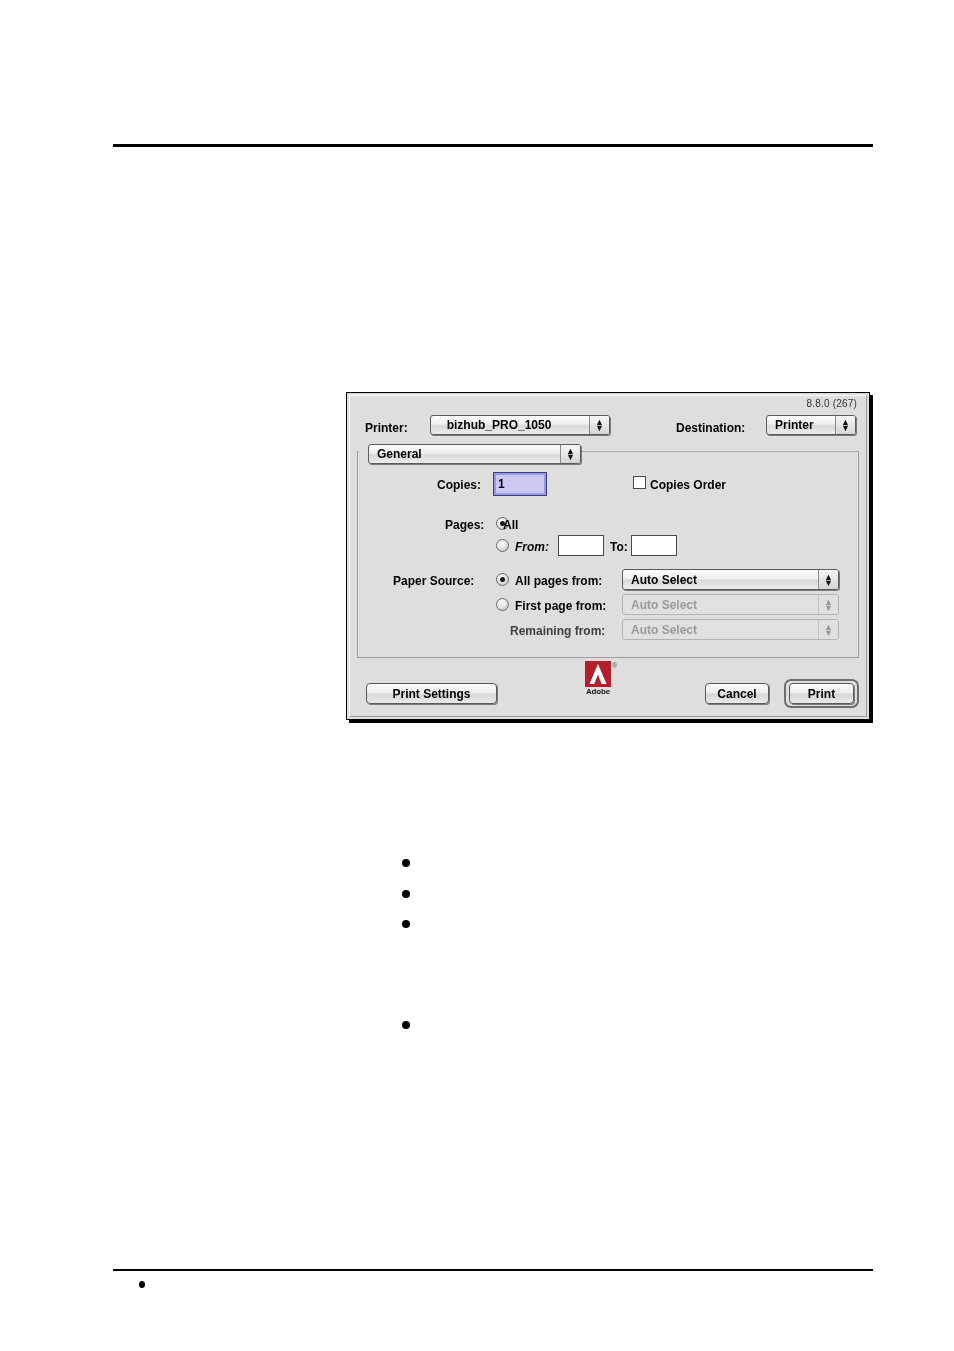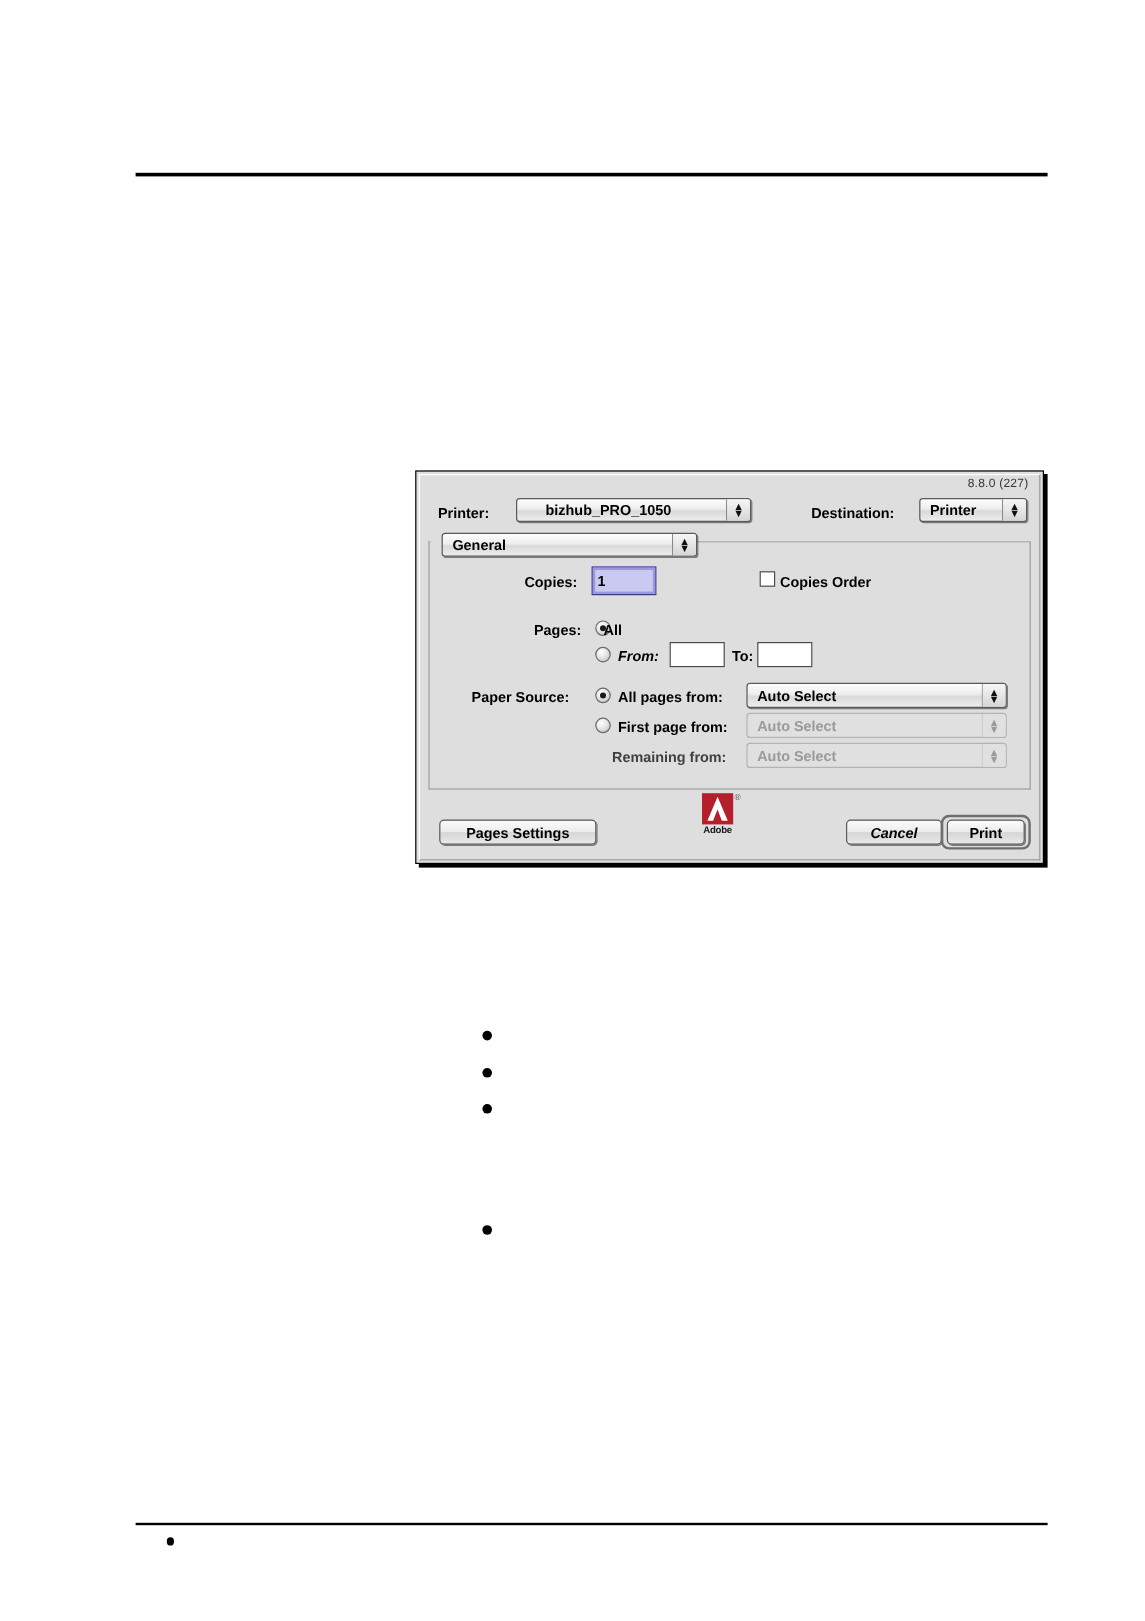--- a/index.html
+++ b/index.html
@@ -273,24 +273,24 @@
 
 <div class="bullet" style="left:402px; top:859px;"></div>
 <div class="bullet" style="left:402px; top:890px;"></div>
 <div class="bullet" style="left:402px; top:920px;"></div>
 <div class="bullet" style="left:402px; top:1021px;"></div>
 <div class="bullet small" style="left:139px; top:1281px;"></div>
 
 <div class="dialog">
   <div class="dialog-inner"></div>
 
-  <div class="version-label">8.8.0 (227)</div>
+  <div class="version-label">8.8.0 (267)</div>
 
   <div class="label" style="position:absolute; left:18px; top:28px;">Printer:</div>
-  <div class="popup" style="left:83px; top:22px; width:196px;gap:22px;">
+  <div class="popup" style="left:83px; top:22px; width:180px;gap:22px;">
     <span class="popup-text" style="text-align:center; padding-right:8px;">bizhub_PRO_1050</span>
     <span class="arrows">
       <span>
         <span class="arrow-glyph">▲</span>
         <span class="arrow-glyph">▼</span>
       </span>
     </span>
   </div>
 
   <div class="label" style="position:absolute; left:329px; top:28px;">Destination:</div>
@@ -364,28 +364,28 @@
   <div class="popup disabled" style="left:275px; top:226px; width:217px; height:21px;">
     <span class="popup-text">Auto Select</span>
     <span class="arrows">
       <span>
         <span class="arrow-glyph">▲</span>
         <span class="arrow-glyph">▼</span>
       </span>
     </span>
   </div>
 
-  <div class="push-btn" style="left:19px; top:290px; width:131px;">Pages Settings</div>
+  <div class="push-btn" style="left:19px; top:290px; width:131px;">Print Settings</div>
 
   <div class="adobe-logo" style="left:238px; top:268px;">
     <div class="adobe-mark"></div>
     <svg class="adobe-a" viewBox="0 0 26 26">
       <polygon points="13,3 21.5,23 16.5,23 13,13.5 9.2,23 4.5,23" fill="#ffffff"></polygon>
     </svg>
     <div class="adobe-reg">®</div>
     <div class="adobe-word">Adobe</div>
   </div>
 
-  <div class="push-btn" style="left:358px; top:290px; width:80px;font-style:italic;">Cancel</div>
+  <div class="push-btn" style="left:358px; top:290px; width:64px;">Cancel</div>
 
   <div class="default-ring" style="left:437px; top:286px; width:75px; height:29px;"></div>
   <div class="push-btn" style="left:442px; top:290px; width:65px;">Print</div>
 </div>
 
 </body></html>

